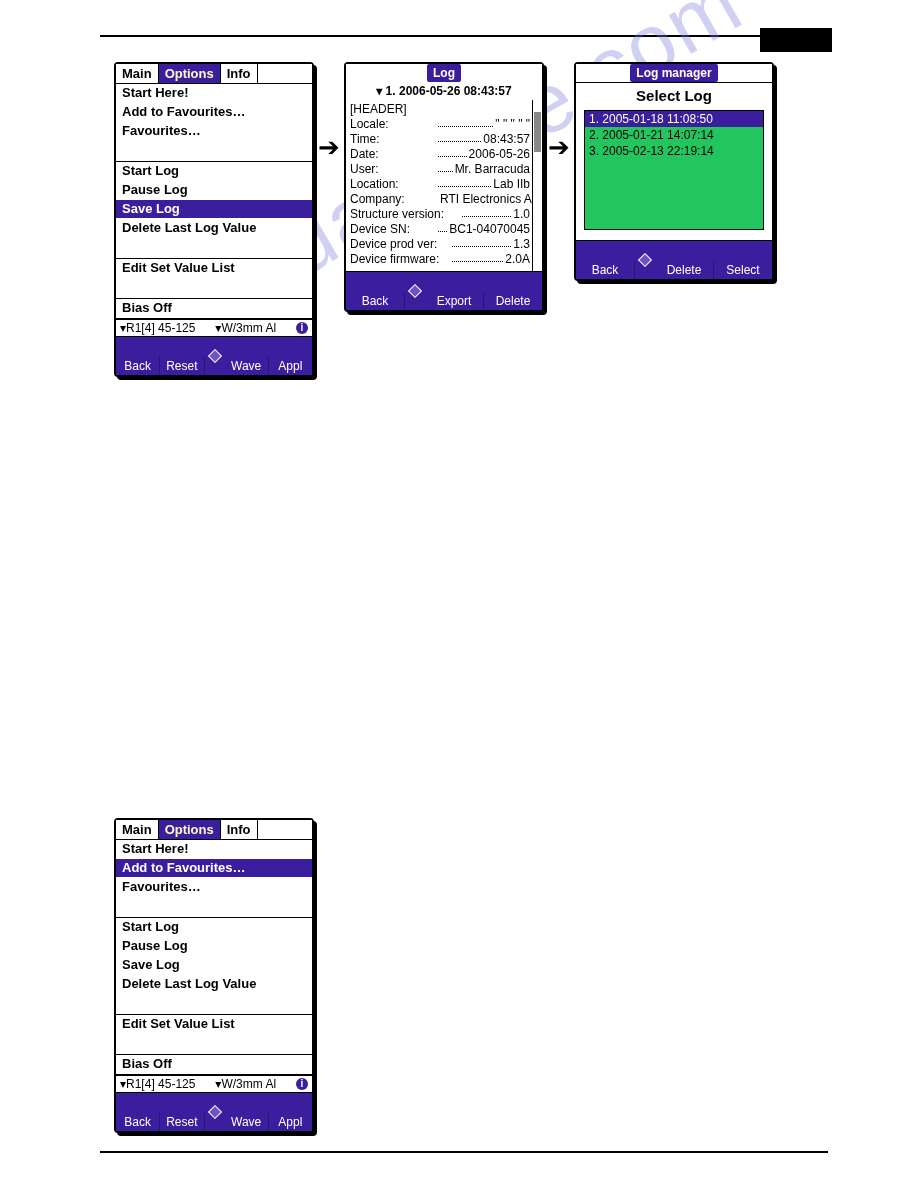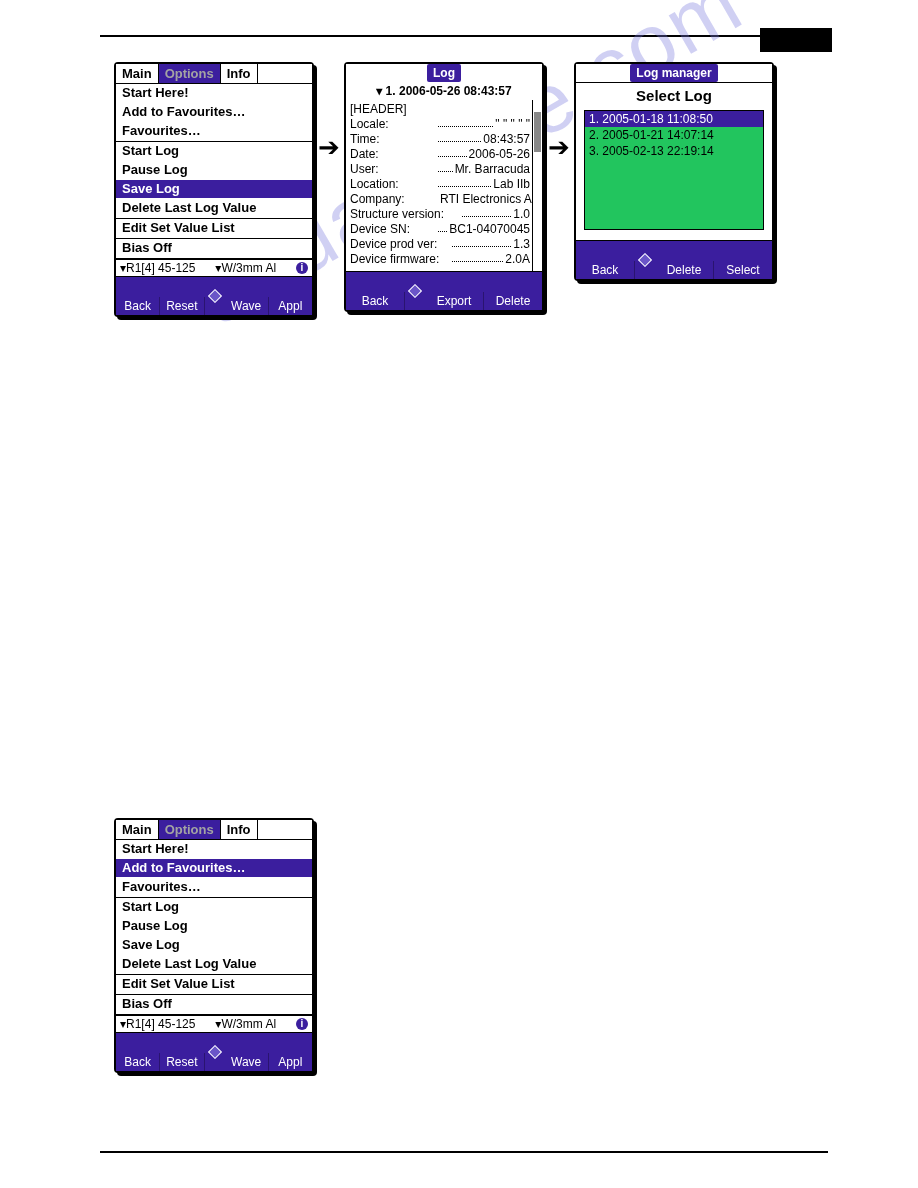--- a/index.html
+++ b/index.html
@@ -75,21 +75,21 @@
   }
   .tabs .tab {
     padding: 2px 6px;
     font-weight: bold;
     font-size: 13px;
     border-right: 1px solid #000;
     background: #fff;
   }
   .tabs .tab.selected {
     background: #3b1e9e;
-    color: #a3a3a3;
+    color: #fef9c3;
   }
   
   .headerbar {
     display: flex;
     align-items: center;
     background: #fff;
     flex-direction: column;
   }
   .headerbar .tag {
     background: #3b1e9e;
@@ -113,21 +113,21 @@
     border-bottom: 1px solid #000;
   }
   .menu .item {
     padding: 1px 6px;
     font-weight: bold;
     font-size: 13px;
     line-height: 16px;
     border-bottom: 1px solid #fff;
     position: relative;
   }
-  .menu .item.sep { border-top: 1px solid #000; }
+  .menu .item.sep { border-top: 1px solid #000; margin-top: 20px; }
   .menu .item.selected { background: #3b1e9e; color: #fff; }
   
   .status {
     display: flex;
     align-items: center;
     justify-content: space-between;
     padding: 1px 4px;
     font-size: 12px;
     border-top: 1px solid #000;
     background: #fff;

